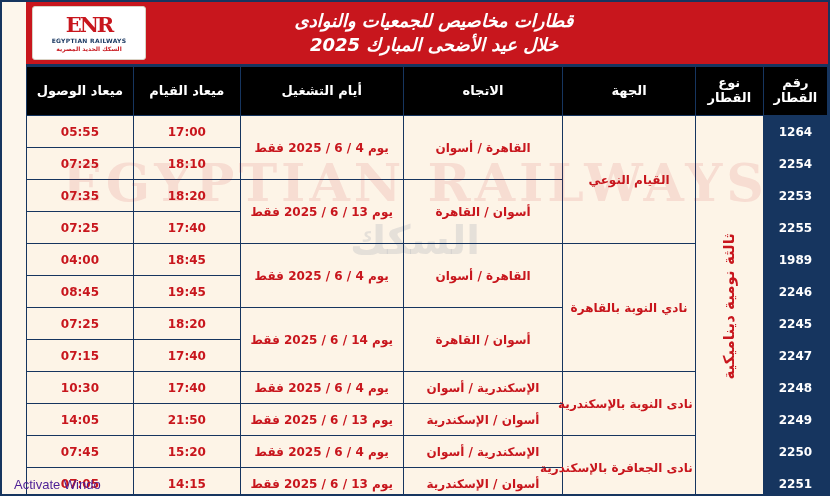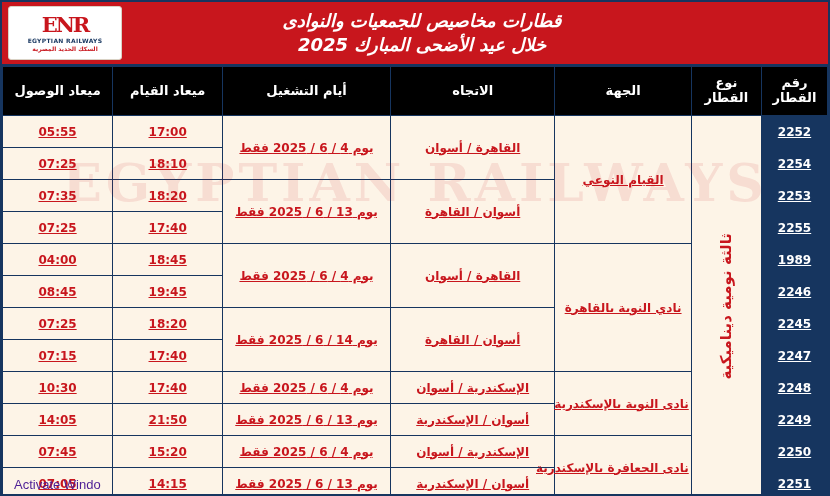--- a/index.html
+++ b/index.html
@@ -9,20 +9,21 @@
   }
   .page {
     width: 830px;
     height: 496px;
     position: relative;
     overflow: hidden;
     font-family: "DejaVu Sans", "Liberation Sans", sans-serif;
     background: #fdf6ec;
     box-sizing: border-box;
     border: 2px solid #16355f;
+    padding-left: 24px;
   }
 
   
   .header {
     height: 62px;
     background: #c8161d;
     display: flex;
     flex-direction: row-reverse;
     align-items: center;
     justify-content: space-between;
@@ -96,21 +97,20 @@
   table.sched td {
     border: 1px solid #16355f;
     text-align: center;
     font-size: 12px;
     font-weight: bold;
     color: #c8161d;
     height: 29px;
     padding: 1px 2px;
     background: #fdf4e7;
     white-space: nowrap;
-    text-decoration: underline;
   }
   td.col-num {
     background: #16355f !important;
     color: #ffffff !important;
     font-size: 12.5px;
   }
   td.col-type {
     background: #fdf4e7;
     color: #c8161d;
     font-size: 14px;
@@ -182,37 +182,38 @@
       <div class="logo-sub2">السكك الحديد المصرية</div>
     </div>
     <div class="header-title">
       <div>قطارات مخاصيص للجمعيات والنوادى</div>
       <div>خلال عيد الأضحى المبارك 2025</div>
     </div>
     <div class="spacer-left"></div>
   </div>
 
   <div class="watermark">EGYPTIAN RAILWAYS</div>
+  <div class="watermark-ar">السكك</div>
 
   <table class="sched">
     <thead>
       <tr>
         <th class="col-w-num">رقم القطار</th>
         <th class="col-w-type">نوع القطار</th>
         <th class="col-w-entity">الجهة</th>
         <th class="col-w-dir">الاتجاه</th>
         <th class="col-w-days">أيام التشغيل</th>
         <th class="col-w-dep">ميعاد القيام</th>
         <th class="col-w-arr">ميعاد الوصول</th>
       </tr>
     </thead>
     <tbody>
 
       <tr>
-        <td class="col-num">2252</td>
+        <td class="col-num">1264</td>
         <td class="col-type" rowspan="12">
           <span class="vertical-text">ثالثة نومية ديناميكية</span>
         </td>
         <td rowspan="4">القيام النوعي</td>
         <td rowspan="2">القاهرة / أسوان</td>
         <td rowspan="2">يوم 4 / 6 / 2025 فقط</td>
         <td>17:00</td>
         <td>05:55</td>
       </tr>
 

